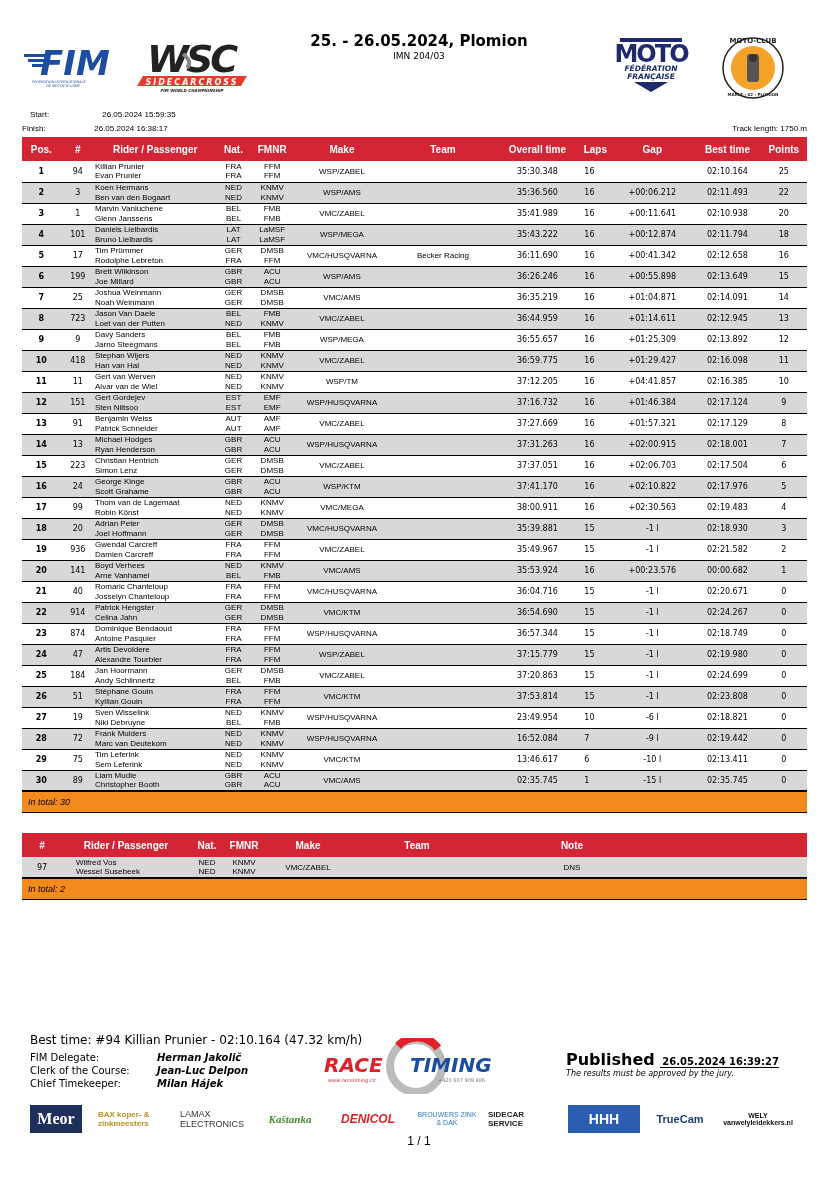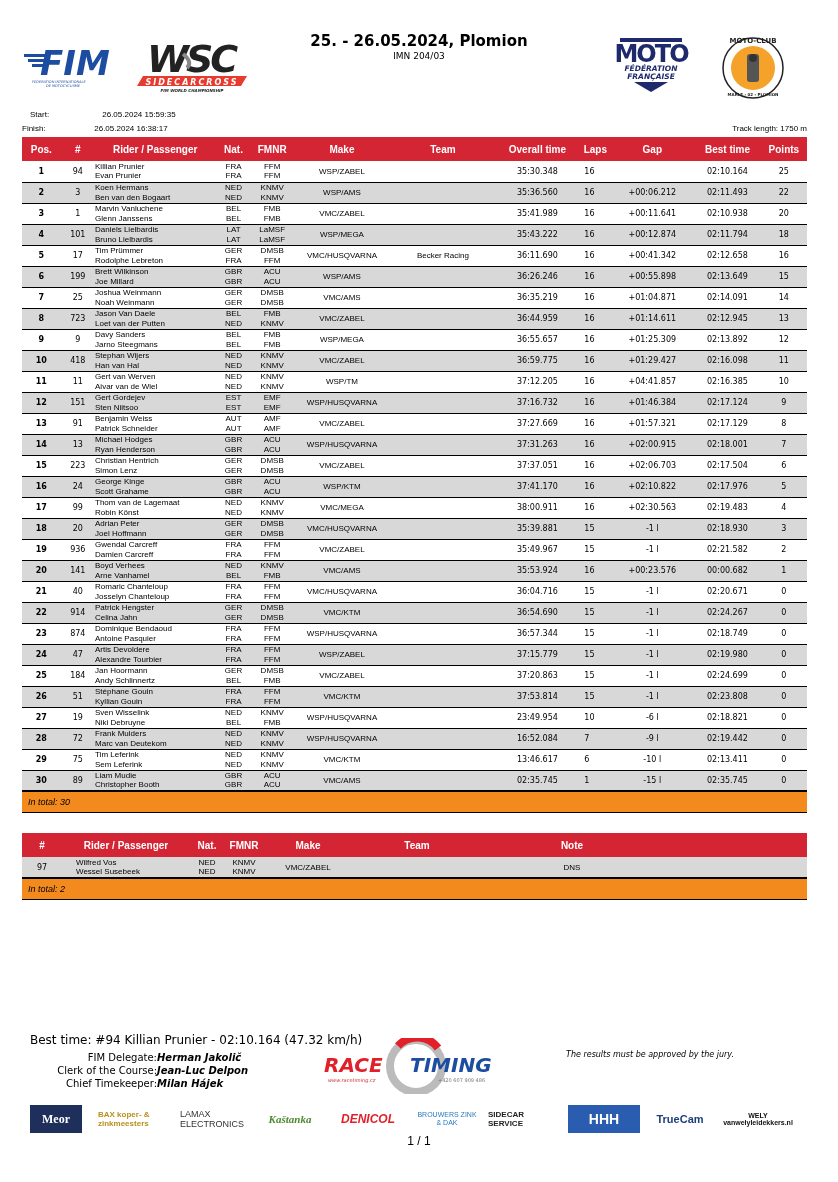--- a/index.html
+++ b/index.html
@@ -30,21 +30,21 @@
   .names { text-align: left !important; line-height: 9.5px; font-size: 7.5px; }
   .two { line-height: 9.5px; font-size: 7.5px; }
   .mono { font-family: "DejaVu Sans", sans-serif; font-size: 10px; }
   .make { font-size: 7.5px; }
   .team { font-size: 7.5px; }
   tr.total td { background: #f28a1e; height: 21px; border-top: 2px solid #000; border-bottom: 1px solid #000; text-align: left; padding-left: 6px; font-style: italic; font-size: 9px; }
 
   .footer { position: absolute; left: 30px; top: 1033px; font-family: "DejaVu Sans", sans-serif; }
   .footer .best { font-size: 12px; margin-bottom: 4px; }
   .footer .off { font-size: 10px; line-height: 13px; }
-  .footer .off .lbl { display: inline-block; width: 127px; text-align: right; }
+  .footer .off .lbl { display: inline-block; width: 127px; }
   .footer .off .val { font-weight: bold; font-style: italic; }
 
   .racetiming { position: absolute; left: 318px; top: 1038px; width: 200px; height: 56px; }
   .published { position: absolute; left: 566px; top: 1050px; font-family: "DejaVu Sans", sans-serif; }
   .published .p1 { font-weight: bold; font-size: 16px; }
   .published .p1 .date { font-size: 10px; border-bottom: 1px solid #000; padding-left: 2px; }
   .published .p2 { font-style: italic; font-size: 8px; }
 
   .sponsors { position: absolute; left: 28px; top: 1105px; width: 780px; height: 30px; }
   .sp { position: absolute; top: 0; height: 28px; display: flex; align-items: center; justify-content: center; font-family: "Liberation Sans", sans-serif; font-weight: bold; }
@@ -903,25 +903,29 @@
 <svg class="racetiming" viewBox="0 0 200 56">
   <circle cx="98" cy="28" r="26" fill="none" stroke="#bbb" stroke-width="8"></circle>
   <path d="M80 8 A26 26 0 0 1 120 10" stroke="#e2202a" stroke-width="8" fill="none"></path>
   <text x="6" y="34" font-family="DejaVu Sans" font-weight="bold" font-style="italic" font-size="20" fill="#e2202a">RACE</text>
   <text x="92" y="34" font-family="DejaVu Sans" font-weight="bold" font-style="italic" font-size="20" fill="#1c4da1">TIMING</text>
   <text x="10" y="44" font-family="DejaVu Sans" font-style="italic" font-size="5" fill="#c33">www.racetiming.cz</text>
   <text x="120" y="44" font-family="DejaVu Sans" font-size="5" fill="#777">+420 607 909 486</text>
 </svg>
 
 <div class="published">
+  <div class="p1">
+    <span>Published</span>
+    <span class="date">26.05.2024 16:39:27</span>
+  </div>
   <div class="p2">The results must be approved by the jury.</div>
 </div>
 
 <div class="sponsors">
-  <div class="sp" style="left:2px;width:52px;background:#1f2f5c;color:#fff;font-family:'Liberation Serif',serif;font-size:12px;">Meor</div>
+  <div class="sp" style="left:2px;width:52px;background:#1f2f5c;color:#fff;font-family:'Liberation Serif',serif;font-size:16px;">Meor</div>
   <div class="sp" style="left:70px;width:76px;color:#b8901e;font-size:8px;">BAX koper- &amp; zinkmeesters</div>
   <div class="sp" style="left:152px;width:68px;color:#333;font-weight:normal;font-size:9px;">LAMAX ELECTRONICS</div>
   <div class="sp" style="left:232px;width:60px;color:#4b8a2e;font-style:italic;font-family:'Liberation Serif',serif;font-size:11px;">Kaštanka</div>
   <div class="sp" style="left:304px;width:72px;color:#e2202a;font-style:italic;font-size:12px;">DENICOL</div>
   <div class="sp" style="left:388px;width:62px;color:#2a7bbf;font-weight:normal;font-size:7px;line-height:8px;text-align:center;">BROUWERS ZINK &amp; DAK</div>
   <div class="sp" style="left:460px;width:72px;color:#222;font-size:8px;">SIDECAR SERVICE</div>
   <div class="sp" style="left:540px;width:72px;background:#2a5db0;color:#fff;font-size:14px;">HHH</div>
   <div class="sp" style="left:616px;width:72px;color:#1c3f7a;font-size:11px;">TrueCam</div>
   <div class="sp" style="left:694px;width:72px;color:#111;font-size:7px;text-align:center;">WELY vanwelyleidekkers.nl</div>
 </div>

